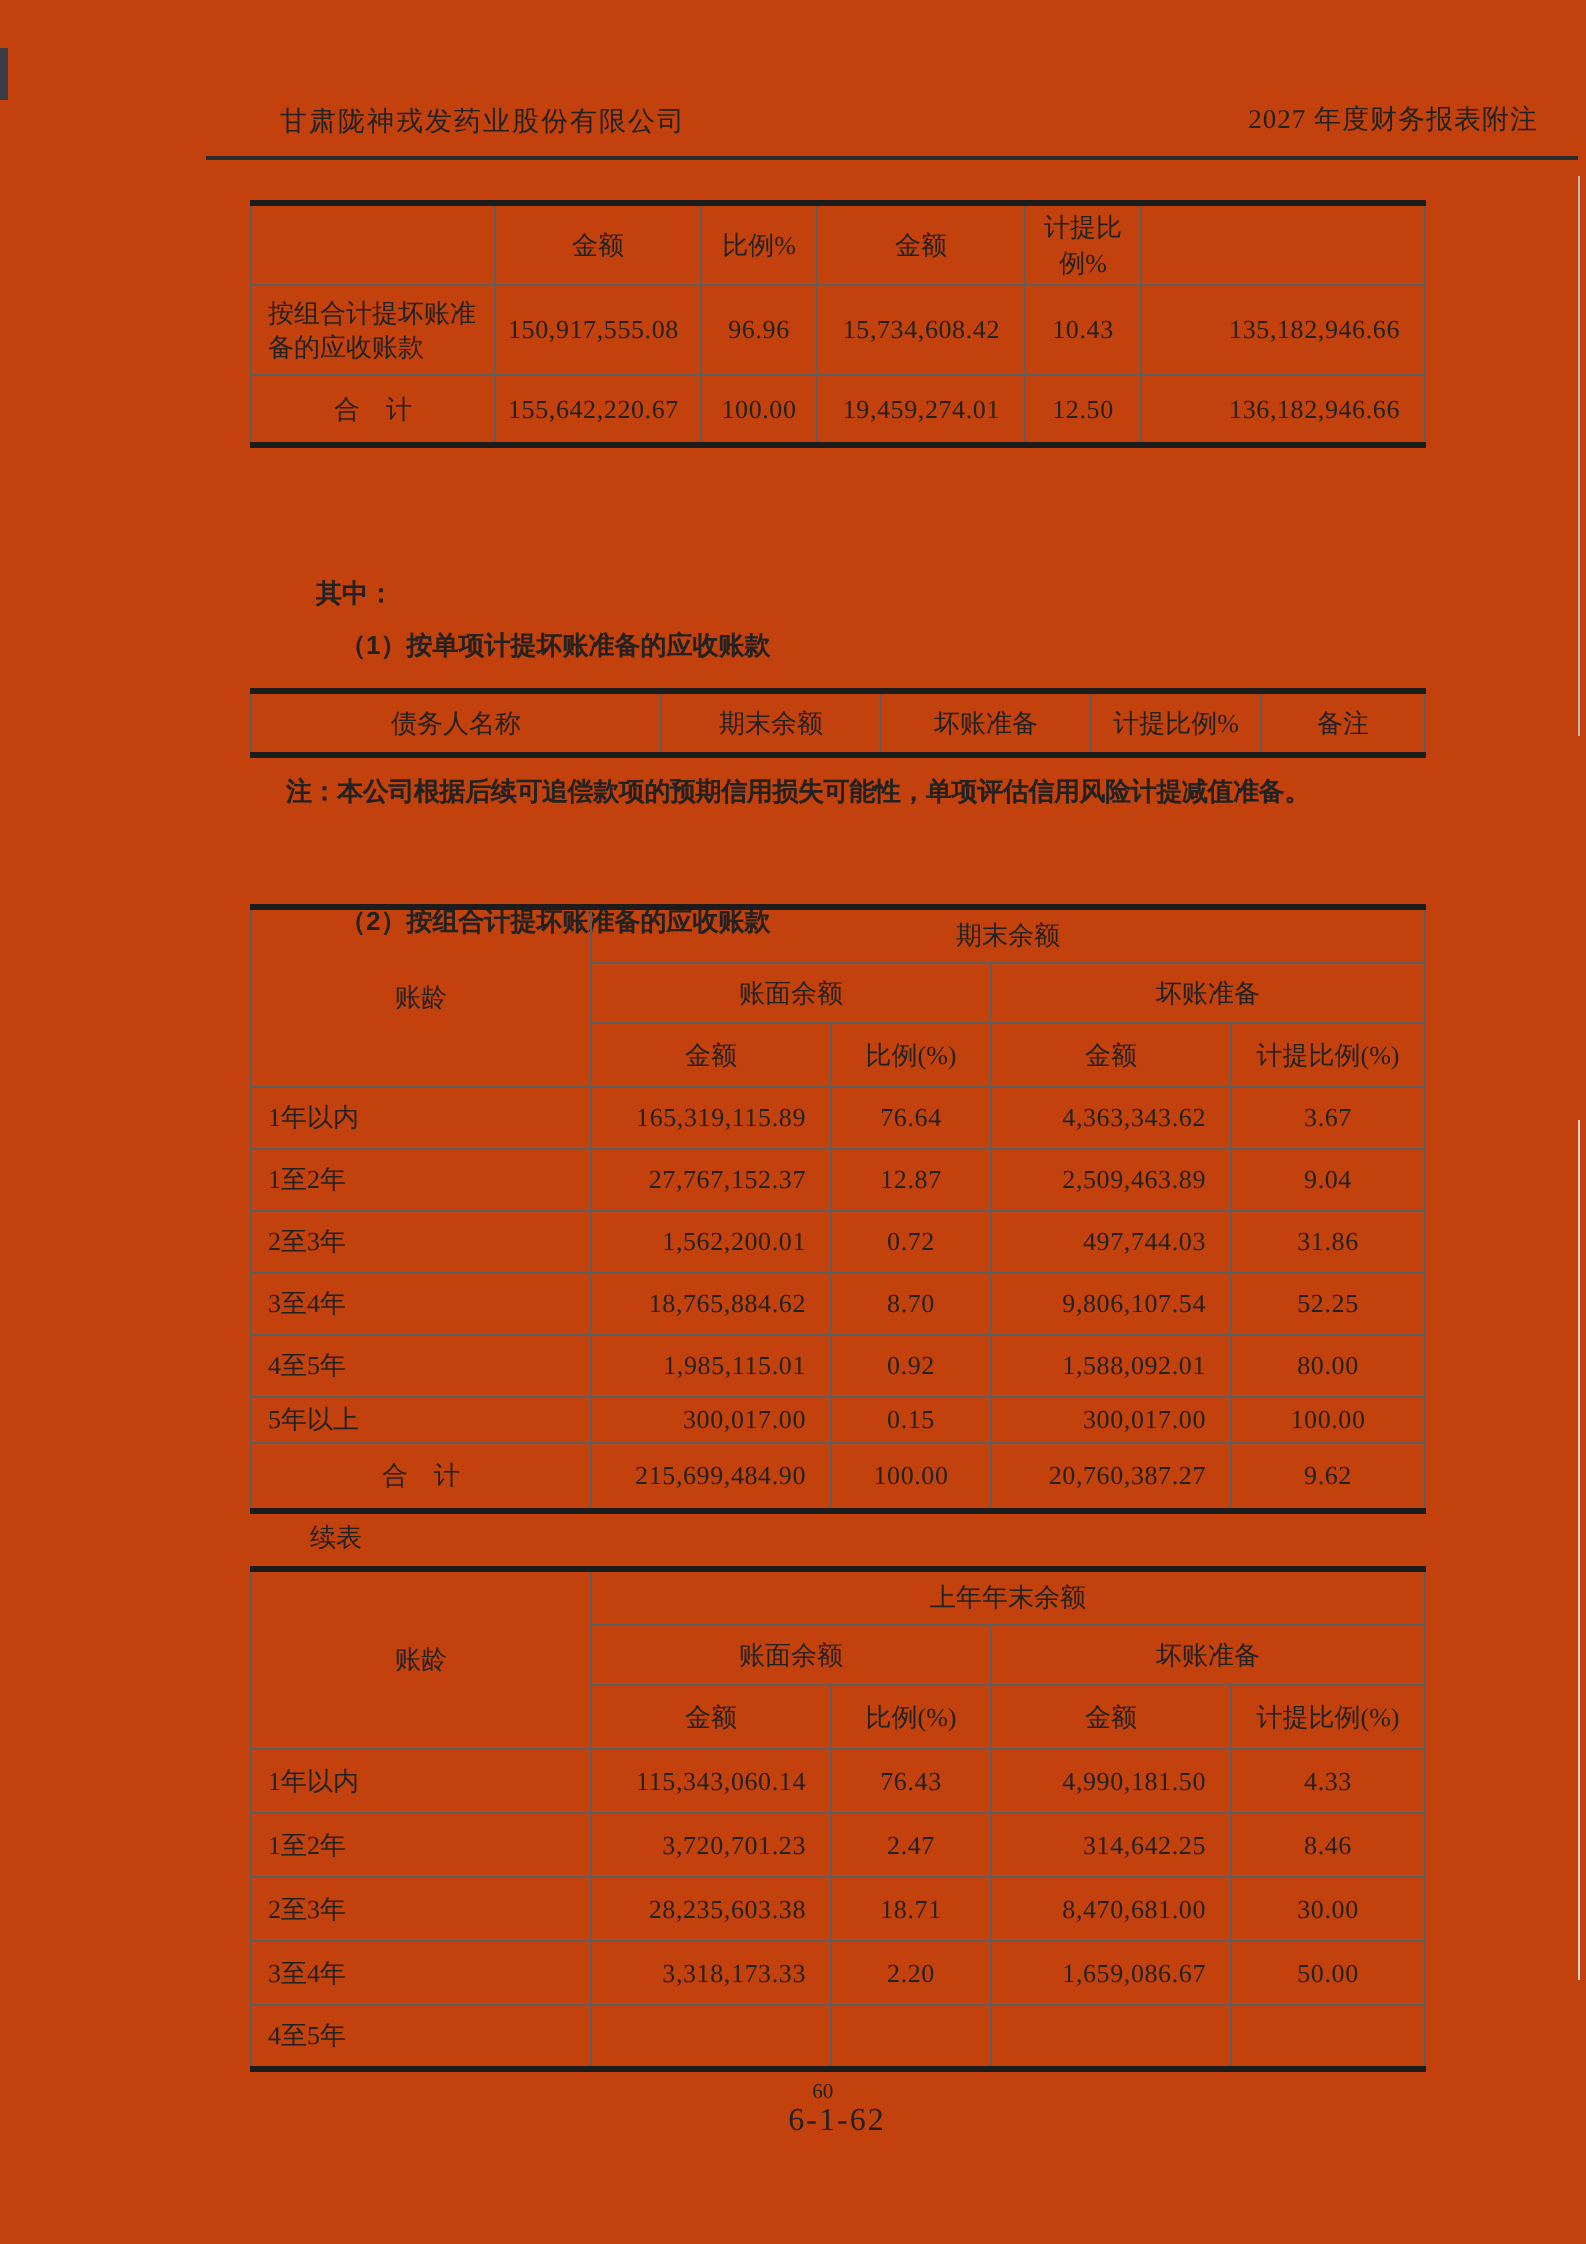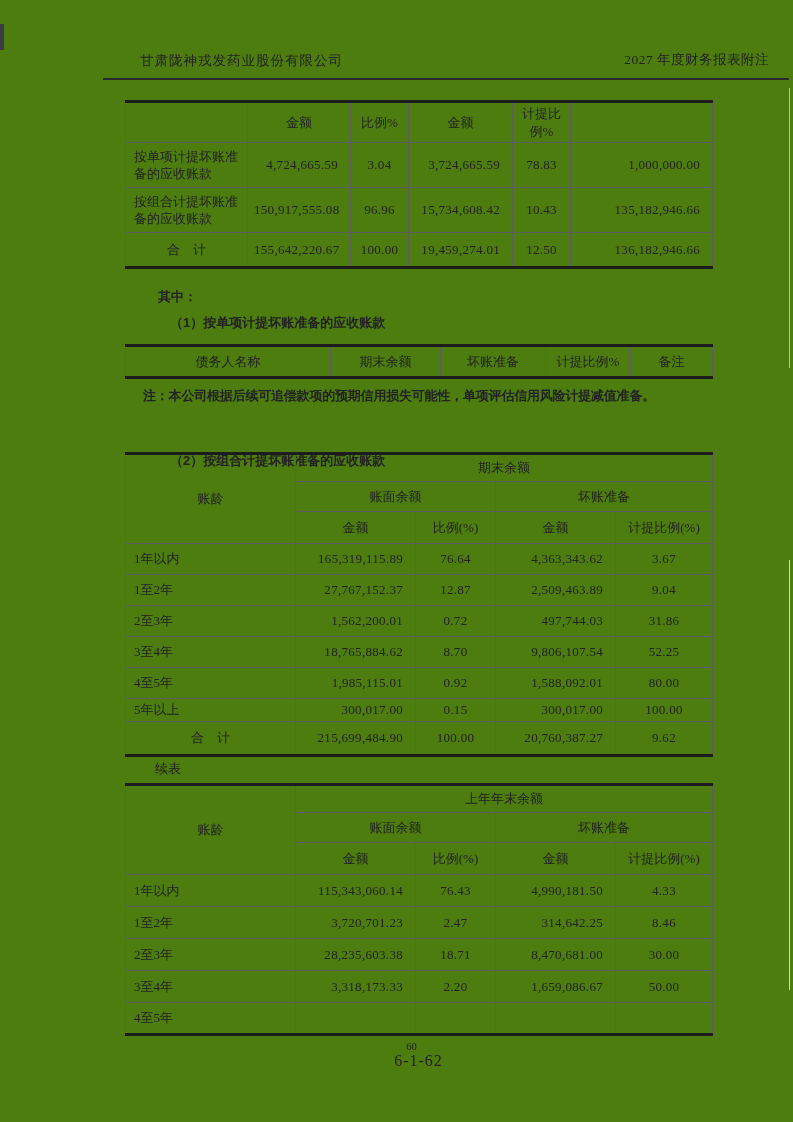--- a/index.html
+++ b/index.html
@@ -1,20 +1,20 @@
 <!DOCTYPE html>
 <html><head>
 <meta charset="utf-8">
 <style>
   * { margin:0; padding:0; box-sizing:border-box; }
   html,body { background:#ffffff; }
   .page {
     position:relative;
     width:793px; height:1122px;
-    background:#4d7c0f;
+    background:#c2410c;
     font-family:"Liberation Serif","DejaVu Serif",serif;
     color:#222;
     overflow:hidden;
     padding-left:14px;
   }
   
   .scan-nub { position:absolute; left:0; top:24px; width:4px; height:26px; background:#3c3c46; }
   .scan-edge-right { position:absolute; right:3px; top:88px; height:280px; width:1px; background:#b9b9b9; }
   .scan-edge-right2 { position:absolute; right:3px; top:560px; height:430px; width:1px; background:#d2d2d2; }
 
@@ -87,28 +87,20 @@
         <col style="width:142px">
       </colgroup>
     <tbody>
       <tr style="height:40px">
         <td class="hd"></td>
         <td class="hd">金额</td>
         <td class="hd">比例%</td>
         <td class="hd">金额</td>
         <td class="hd">计提比例%</td>
         <td class="hd"></td>
-      </tr>
-      <tr style="height:45px">
-        <td class="lbl">按单项计提坏账准备的应收账款</td>
-        <td class="num">4,724,665.59</td>
-        <td class="pct">3.04</td>
-        <td class="num">3,724,665.59</td>
-        <td class="pct">78.83</td>
-        <td class="num">1,000,000.00</td>
       </tr>
       <tr style="height:45px">
         <td class="lbl">按组合计提坏账准备的应收账款</td>
         <td class="num">150,917,555.08</td>
         <td class="pct">96.96</td>
         <td class="num">15,734,608.42</td>
         <td class="pct">10.43</td>
         <td class="num">135,182,946.66</td>
       </tr>
       <tr style="height:35px">

